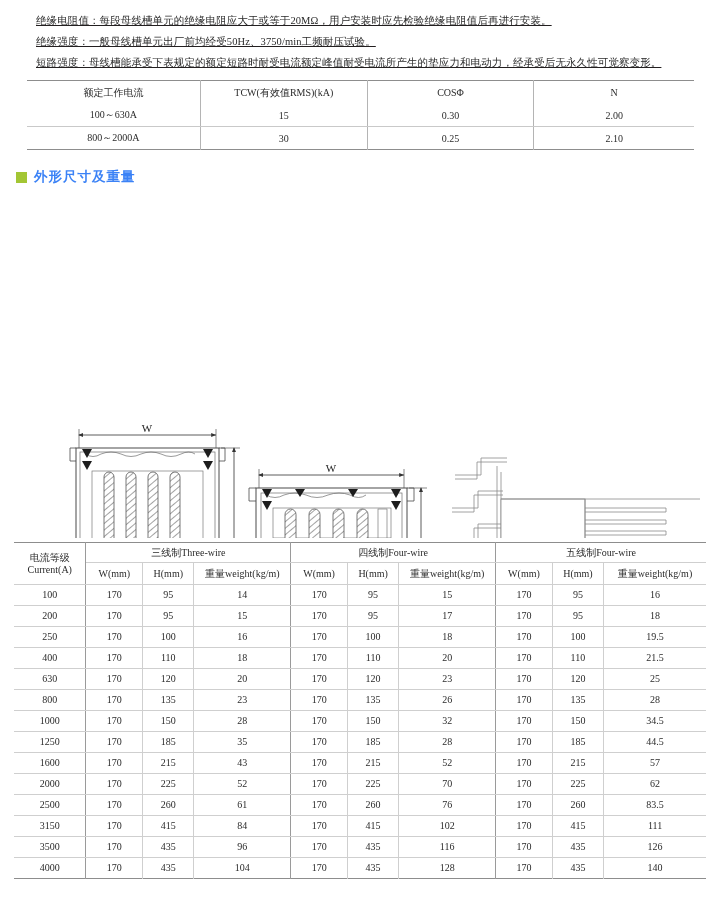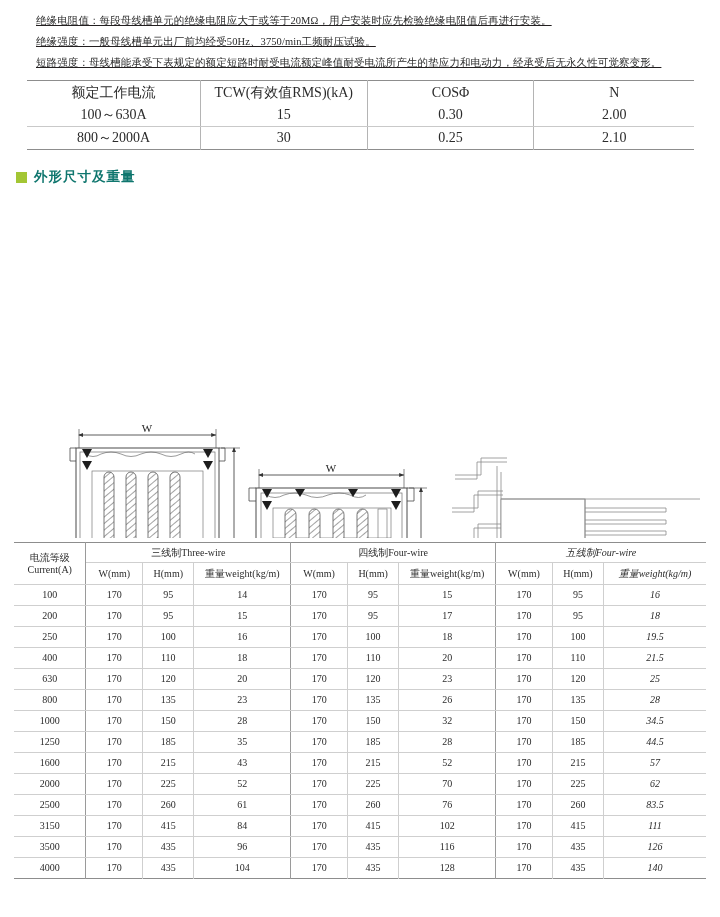--- a/index.html
+++ b/index.html
@@ -26,21 +26,21 @@
     line-height: 21px;
     color: #2b2b2b;
     white-space: nowrap;
     letter-spacing: 0.1px;
   }
 
   
   table {
     border-collapse: collapse;
     width: 100%;
-    font-size: 14px;
+    font-size: 10px;
     color: #2b2b2b;
   }
   table td, table th {
     text-align: center;
     font-weight: normal;
     vertical-align: middle;
   }
 
   
   .t1-wrap {
@@ -78,21 +78,21 @@
     width: 11px;
     height: 11px;
     background: #a3c634;
     display: inline-block;
     flex: 0 0 auto;
   }
   .section-title {
     font-family: "DejaVu Sans", "Liberation Sans", sans-serif;
     font-size: 13.5px;
     font-weight: bold;
-    color: #0f766e;
+    color: #3b82f6;
     letter-spacing: 1px;
   }
 
   
   .drawings {
     position: relative;
     width: 720px;
     height: 352px;
   }
   .drawings svg {
@@ -113,21 +113,20 @@
     border-right: 0.9px solid #9a9a9a;
     height: 20px;
     padding: 0 1px;
     line-height: 12px;
   }
   table.t2 th.nb-r, table.t2 td.nb-r {
     border-right: 0.7px solid #cfcfcf;
   }
   table.t2 th:last-child, table.t2 td:last-child {
     border-right: none;
-    font-style: italic;
   }
   table.t2 tbody tr:last-child th,
   table.t2 tbody tr:last-child td {
     border-bottom: none;
   }
   table.t2 thead tr.g-row th {
     height: 19px;
   }
   table.t2 thead tr.s-row th {
     height: 21px;

